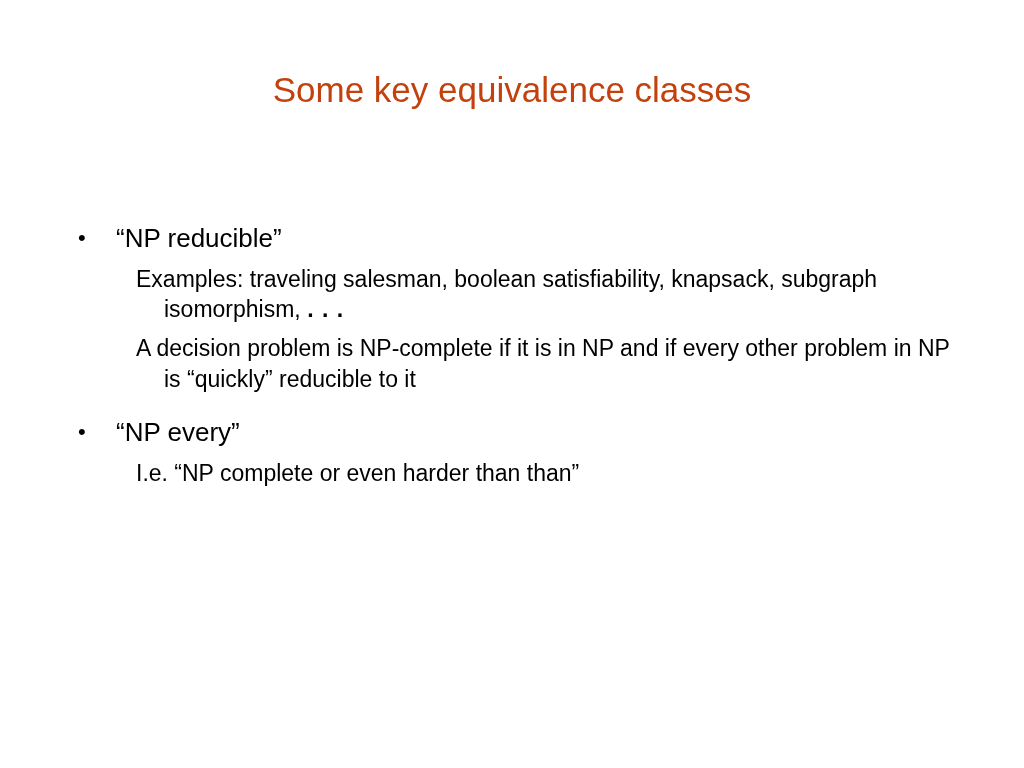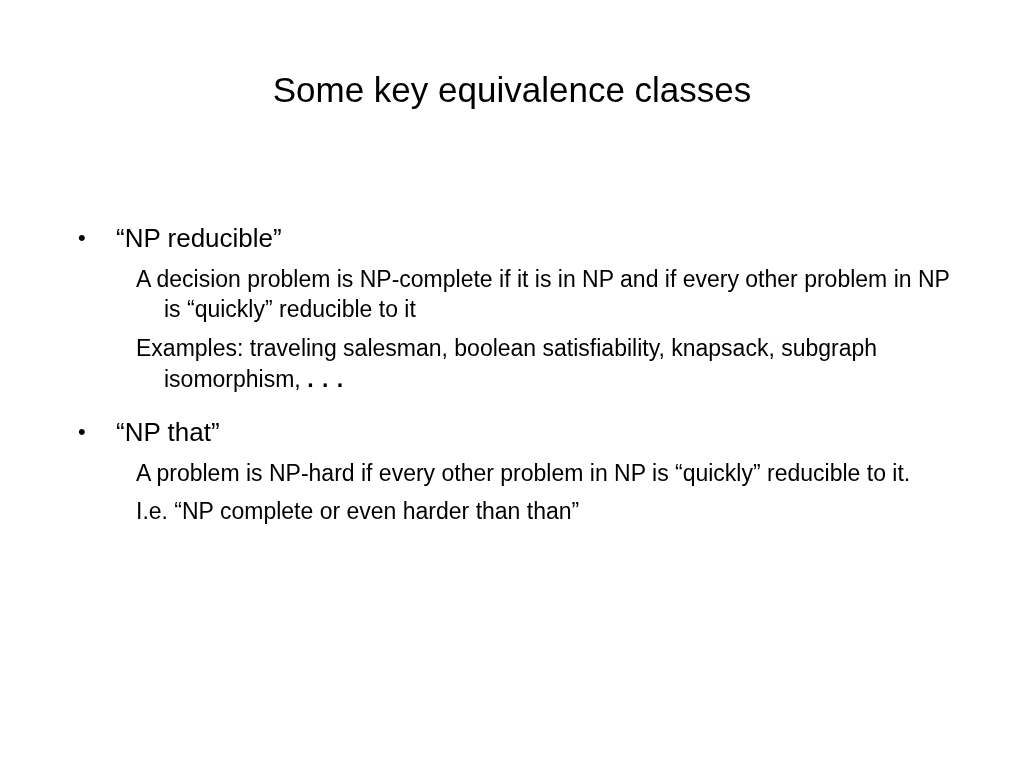--- a/index.html
+++ b/index.html
@@ -19,21 +19,21 @@
     width: 1024px;
     height: 768px;
     box-sizing: border-box;
   }
   .title-block {
     position: absolute;
     top: 68px;
     left: 0;
     width: 1024px;
     text-align: center;
-    color: #000000;
+    color: #c2410c;
     font-size: 35px;
     line-height: 1.28;
     font-weight: normal;
   }
   .title-line {
     display: block;
     white-space: pre;
   }
   .body-block {
     position: absolute;
@@ -86,34 +86,31 @@
   </div>
 
   <div class="body-block">
 
     <div class="group">
       <div class="bullet-item">
         <span class="bullet-mark">•</span>
         <span class="bullet-text">“NP reducible”</span>
       </div>
       <div class="sub-para">
-        <span>A decision problem is NP-complete if it is in NP and if every other problem in NP is “quickly” reducible to it</span>
+        <span>Examples: traveling salesman, boolean satisfiability, knapsack, subgraph isomorphism, </span><span class="dots">. . .</span>
       </div>
       <div class="sub-para">
-        <span>Examples: traveling salesman, boolean satisfiability, knapsack, subgraph isomorphism, </span><span class="dots">. . .</span>
+        <span>A decision problem is NP-complete if it is in NP and if every other problem in NP is “quickly” reducible to it</span>
       </div>
     </div>
 
     <div class="group second">
       <div class="bullet-item">
         <span class="bullet-mark">•</span>
-        <span class="bullet-text">“NP that”</span>
-      </div>
-      <div class="sub-para">
-        <span>A problem is NP-hard if every other problem in NP is “quickly” reducible to it.</span>
+        <span class="bullet-text">“NP every”</span>
       </div>
       <div class="sub-para">
         <span>I.e. “NP complete or even harder than than”</span>
       </div>
     </div>
 
   </div>
 </div>
 
 </body></html>

